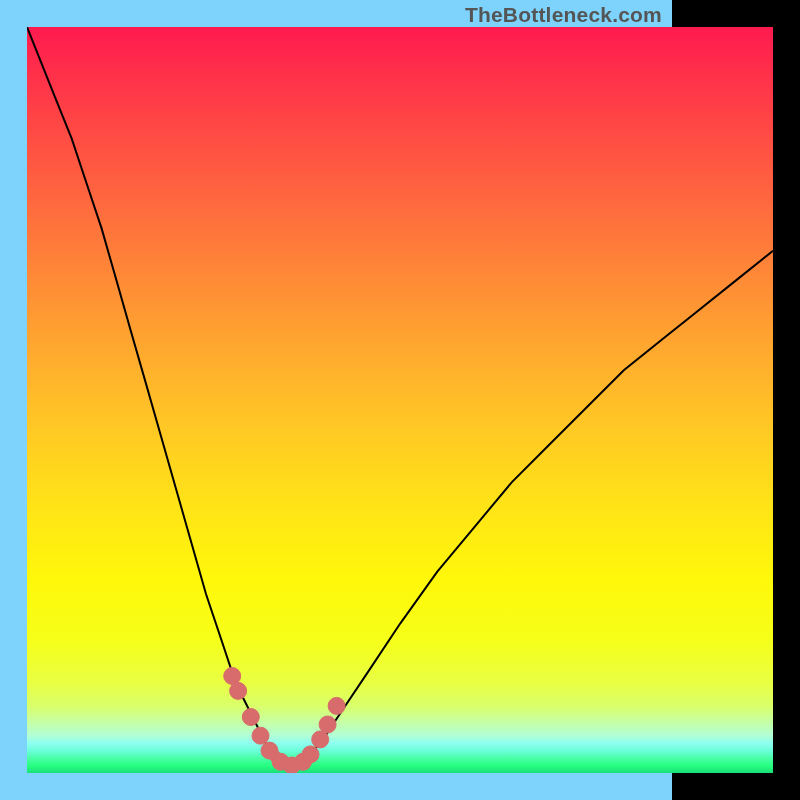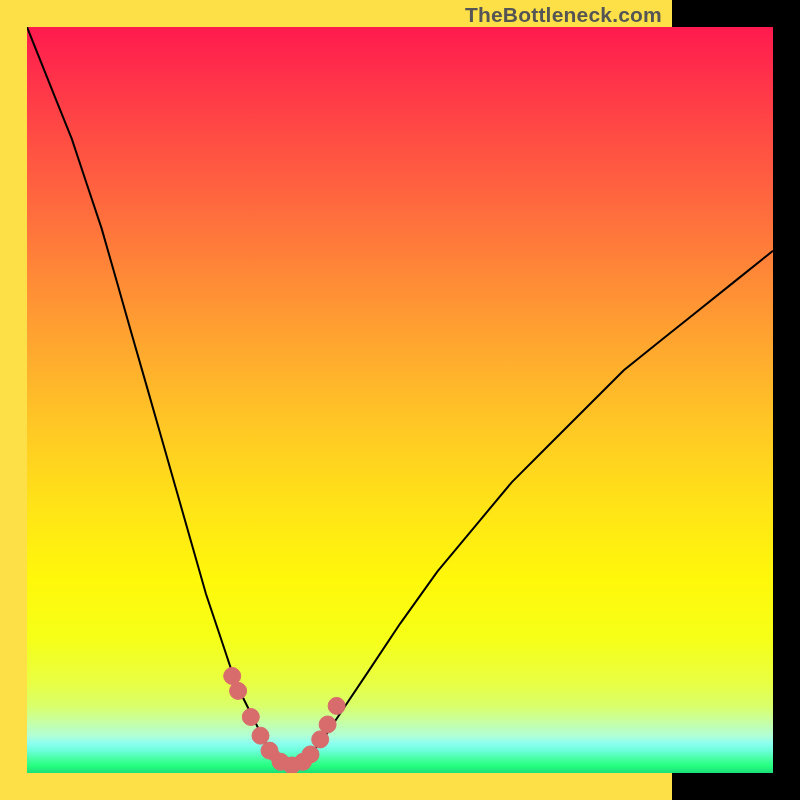--- a/index.html
+++ b/index.html
@@ -9,21 +9,21 @@
     height: 800px;
     background: #000;
     overflow: hidden;
   }
   .frame {
     position: absolute;
     left: 0;
     top: 0;
     width: 672px;
     height: 800px;
-    background: #fde047;
+    background: #7dd3fc;
   }
   .plot-area {
     position: absolute;
     left: 27px;
     top: 27px;
     width: 746px;
     height: 746px;
     overflow: hidden;
   }
   .gradient {

